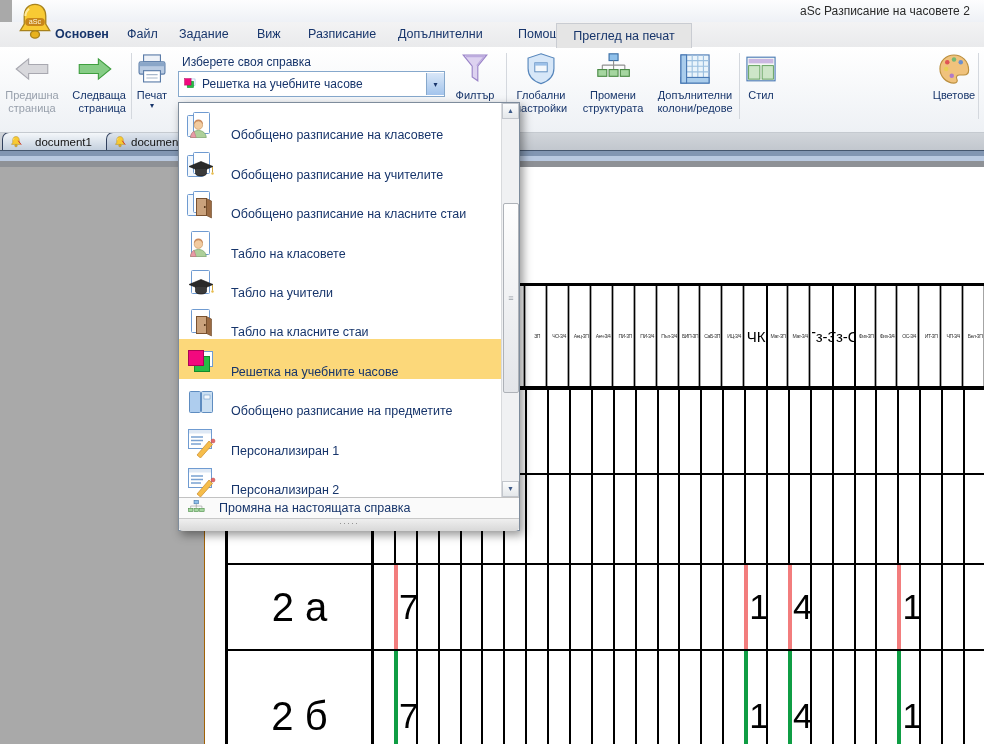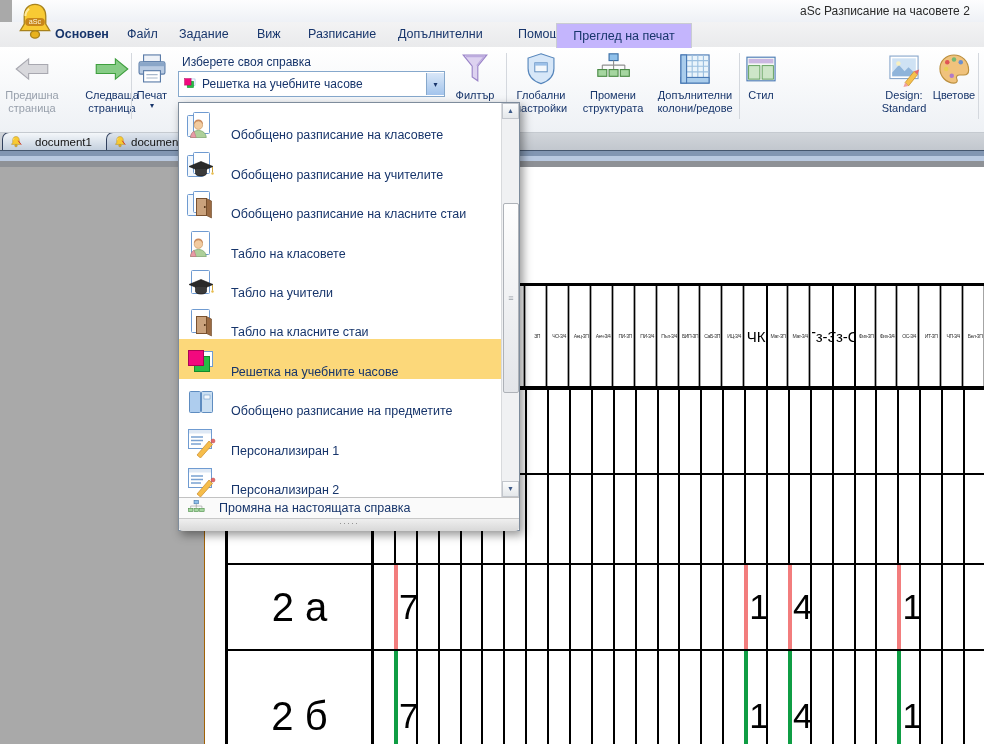--- a/index.html
+++ b/index.html
@@ -8,21 +8,21 @@
   
   .titlebar{position:absolute;left:12px;top:0;width:984px;height:22px;
     background:linear-gradient(#fdfdfe,#eef1f6);border-bottom:1px solid #e0e4ea;z-index:3;}
   .apptitle{position:absolute;left:788px;top:4px;width:200px;font-size:12px;color:#2a2a2a;
     white-space:nowrap;overflow:hidden;}
   .appbell{position:absolute;left:14px;top:1px;width:42px;height:42px;z-index:8;}
   
   .menubar{position:absolute;left:0;top:22px;width:984px;height:25px;
     background:linear-gradient(#f3f3f4,#e9eaec);border-bottom:1px solid #d6d9dd;z-index:3;}
   .mitem{position:absolute;top:0;line-height:25px;font-size:12.5px;color:#17356b;cursor:default;}
-  .ribbontab{position:absolute;left:556px;top:23px;width:134px;height:24px;background:#c4b5fd;
+  .ribbontab{position:absolute;left:556px;top:23px;width:134px;height:24px;background:#e5e5e5;
     border:1px solid #c9ccd2;border-bottom:none;z-index:4;text-align:center;
     line-height:24px;font-size:12.5px;color:#17356b;}
   
   .ribbon{position:absolute;left:0;top:47px;width:984px;height:85px;
     background:linear-gradient(#ffffff,#eef1f5);border-bottom:1px solid #c5cad0;z-index:3;}
   .rbtn{position:absolute;top:4px;text-align:center;color:#17356b;font-size:11px;line-height:1.2;}
   .rbtn .ric{display:block;height:36px;margin:0 auto 2px auto;width:36px;}
   .rbtn.disabled{color:#98a0ac;}
   .rsep{position:absolute;top:6px;width:1px;height:66px;background:#d4d8de;}
   .printarrow{font-size:8px;color:#17356b;display:block;line-height:8px;}
@@ -113,21 +113,21 @@
   </div>
 <div class="ribbontab">Преглед на печат</div>
 
 <div class="ribbon">
   <div class="rbtn disabled" style="left:3px;width:58px;">
     <span class="ric"><svg viewBox="0 0 32 32" width="100%" height="100%">
           <polygon points="2,16 13,7 13,12 30,12 30,20 13,20 13,25" fill="#d8d8dc" stroke="#a8a8b0"></polygon>
         </svg></span>
     <span>Предишна страница</span>
   </div>
-  <div class="rbtn" style="left:81px;width:62px;">
+  <div class="rbtn" style="left:64px;width:62px;text-align:right;">
     <span class="ric"><svg viewBox="0 0 32 32" width="100%" height="100%">
           <polygon points="30,16 19,7 19,12 2,12 2,20 19,20 19,25" fill="#86cc86" stroke="#3f9f3f"></polygon>
         </svg></span>
     <span>Следваща страница</span>
   </div>
   <div class="rsep" style="left:131px;"></div>
   <div class="rbtn" style="left:130px;width:44px;">
     <span class="ric"><svg viewBox="0 0 32 32" width="100%" height="100%">
           <rect x="8.5" y="3.5" width="15" height="6" fill="#eef2f8" stroke="#5b7ca8"></rect>
           <rect x="4.5" y="9.5" width="23" height="11" rx="1.5" fill="#b9cbe2" stroke="#5b7ca8"></rect>
@@ -176,32 +176,20 @@
   </div>
   <div class="rsep" style="left:739px;"></div>
   <div class="rbtn" style="left:741px;width:40px;">
     <span class="ric"><svg viewBox="0 0 32 32" width="100%" height="100%">
           <rect x="3.5" y="5.5" width="25" height="21" fill="#f4f8f4" stroke="#4a7ab5"></rect>
           <rect x="5" y="7" width="22" height="4" fill="#cbb8e2"></rect>
           <rect x="5" y="13" width="10" height="12" fill="#cde6c8" stroke="#5a9a55" stroke-width=".8"></rect>
           <rect x="17" y="13" width="10" height="12" fill="#cde6c8" stroke="#5a9a55" stroke-width=".8"></rect>
         </svg></span>
     <span>Стил</span>
-  </div>
-  <div class="rbtn" style="left:877px;width:54px;">
-    <span class="ric"><svg viewBox="0 0 32 32" width="100%" height="100%">
-          <rect x="3.5" y="4.5" width="25" height="20" fill="#fff" stroke="#8aa8cc"></rect>
-          <rect x="5.5" y="6.5" width="21" height="16" fill="#cfe2f4"></rect>
-          <path d="M5.5 19l6-6.5 5 5.5 3.5-3.5 6.5 6v2H5.5z" fill="#8fb4da"></path>
-          <circle cx="11" cy="11" r="2" fill="#f8f0c0"></circle>
-          <polygon points="17,28 25,18 28,21 20,31" fill="#f6c14e" stroke="#c8922e" stroke-width=".7"></polygon>
-          <polygon points="25,18 28,21 29.5,16.5" fill="#e86a6a"></polygon>
-          <polygon points="17,28 20,31 15.5,32" fill="#f0a0a0"></polygon>
-        </svg></span>
-    <span>Design: Standard</span>
   </div>
   <div class="rbtn" style="left:931px;width:46px;">
     <span class="ric"><svg viewBox="0 0 32 32" width="100%" height="100%">
           <path d="M16 3.5C9 3.5 3.5 8.8 3.5 15.8 3.5 22.5 9 28.5 16 28.5c2.8 0 3.4-1.8 2.5-3.6-.9-1.9.1-3.6 2.6-3.6h3.6c2.4 0 4.3-1.6 4.3-4.2C29 9 23 3.5 16 3.5z" fill="#f0c27c" stroke="#bb8f3e"></path>
           <circle cx="10" cy="10" r="2" fill="#e05555"></circle>
           <circle cx="16" cy="7.5" r="2" fill="#74b874"></circle>
           <circle cx="22" cy="10" r="2" fill="#6a8fd0"></circle>
           <circle cx="9" cy="16" r="2" fill="#e8d055"></circle>
           <circle cx="14" cy="22" r="2" fill="#b07ac8"></circle>
         </svg></span>

